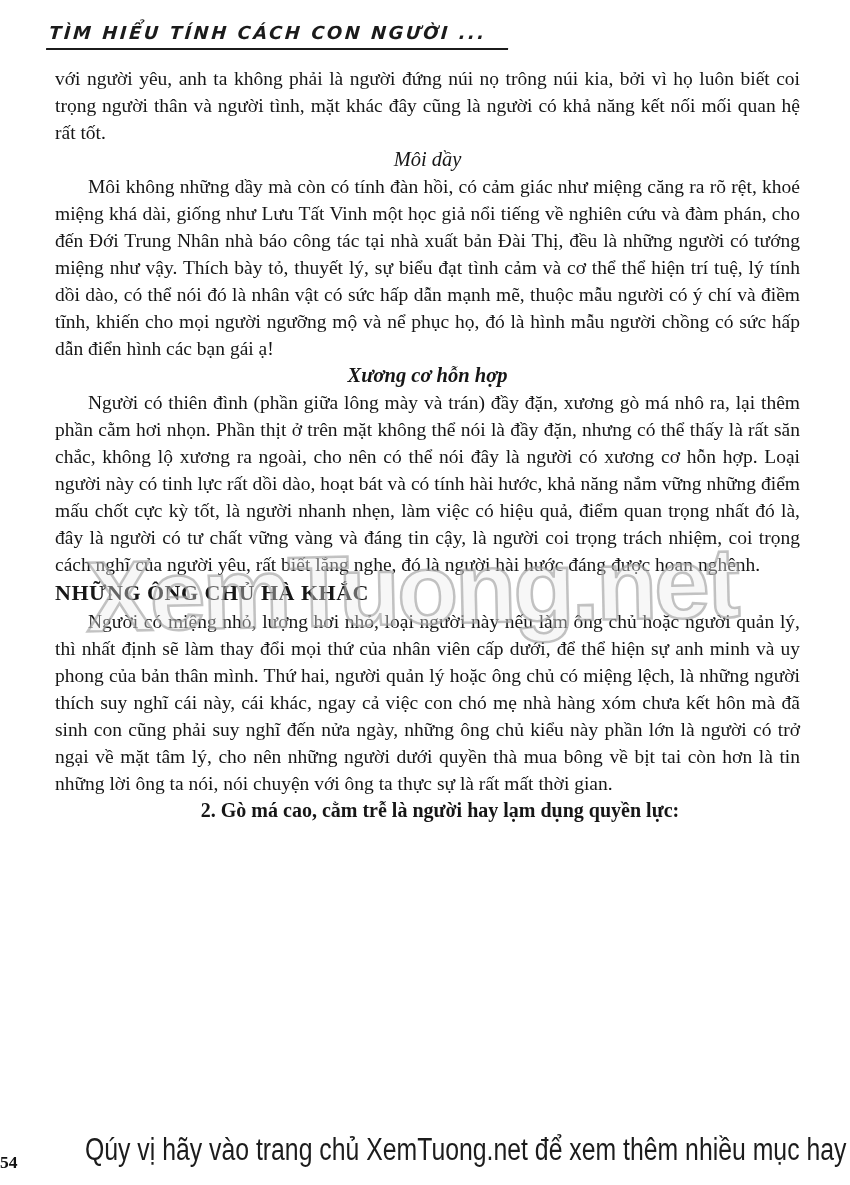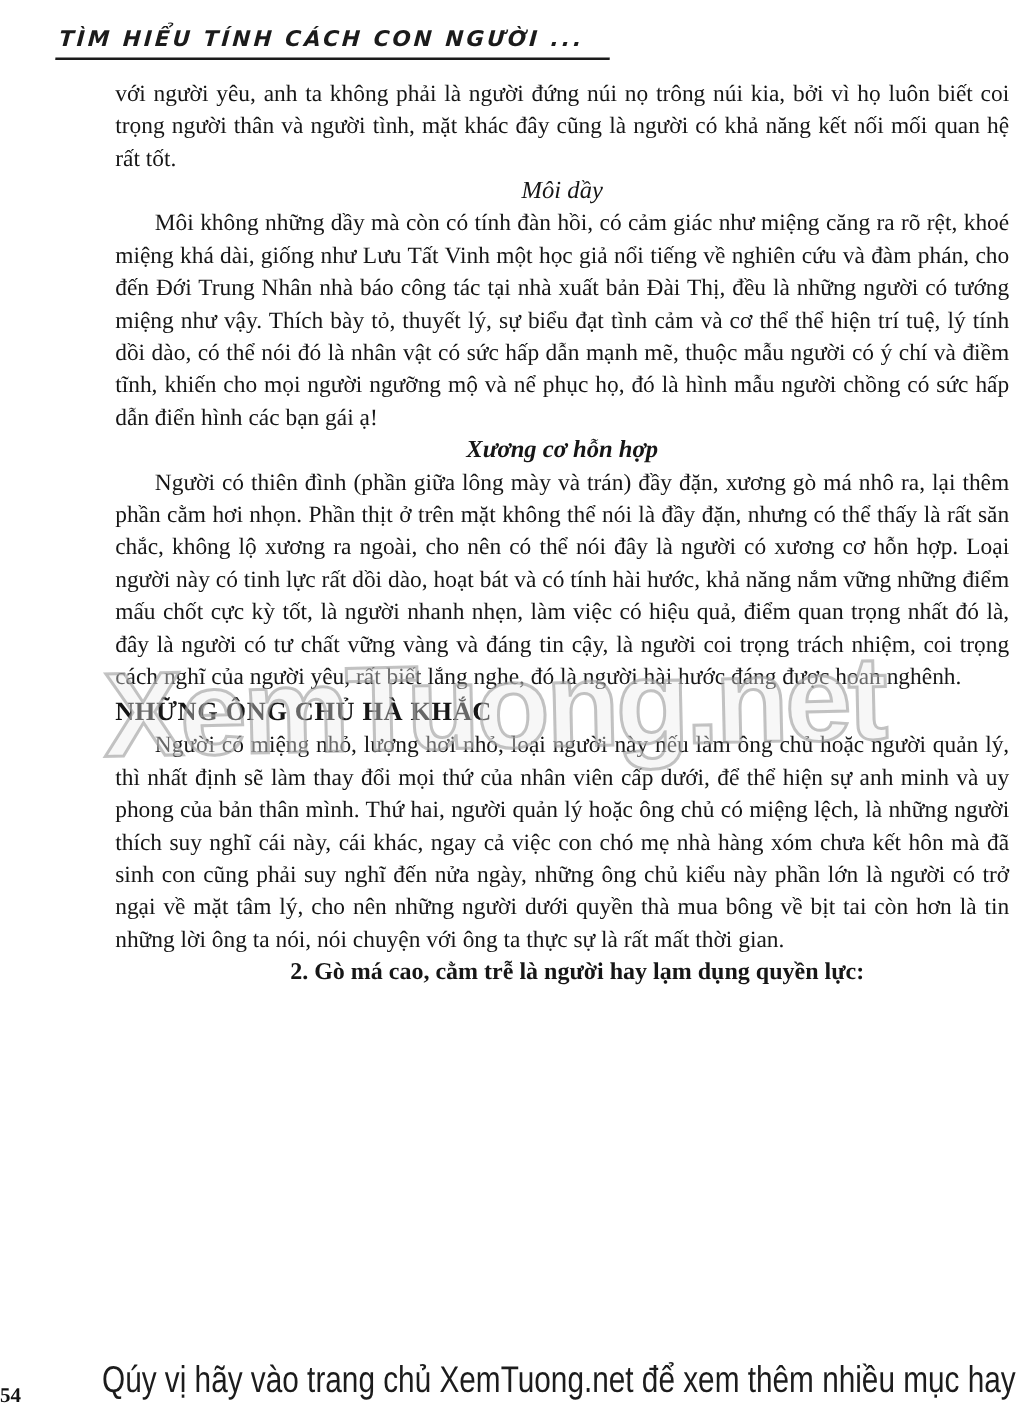--- a/index.html
+++ b/index.html
@@ -35,21 +35,20 @@
   
   .content {
     position: absolute;
     left: 55px;
     top: 65px;
     width: 745px;
     font-size: 19.5px;
     line-height: 27px;
     text-align: justify;
     z-index: 1;
-    margin-left: 41px;
   }
   .content p { margin: 0; }
   .p-indent { text-indent: 33px; }
 
   .h-em {
     font-style: italic;
     font-size: 20.5px;
     line-height: 27px;
     margin: 16px 0 7px 33px;
     text-align: center;

